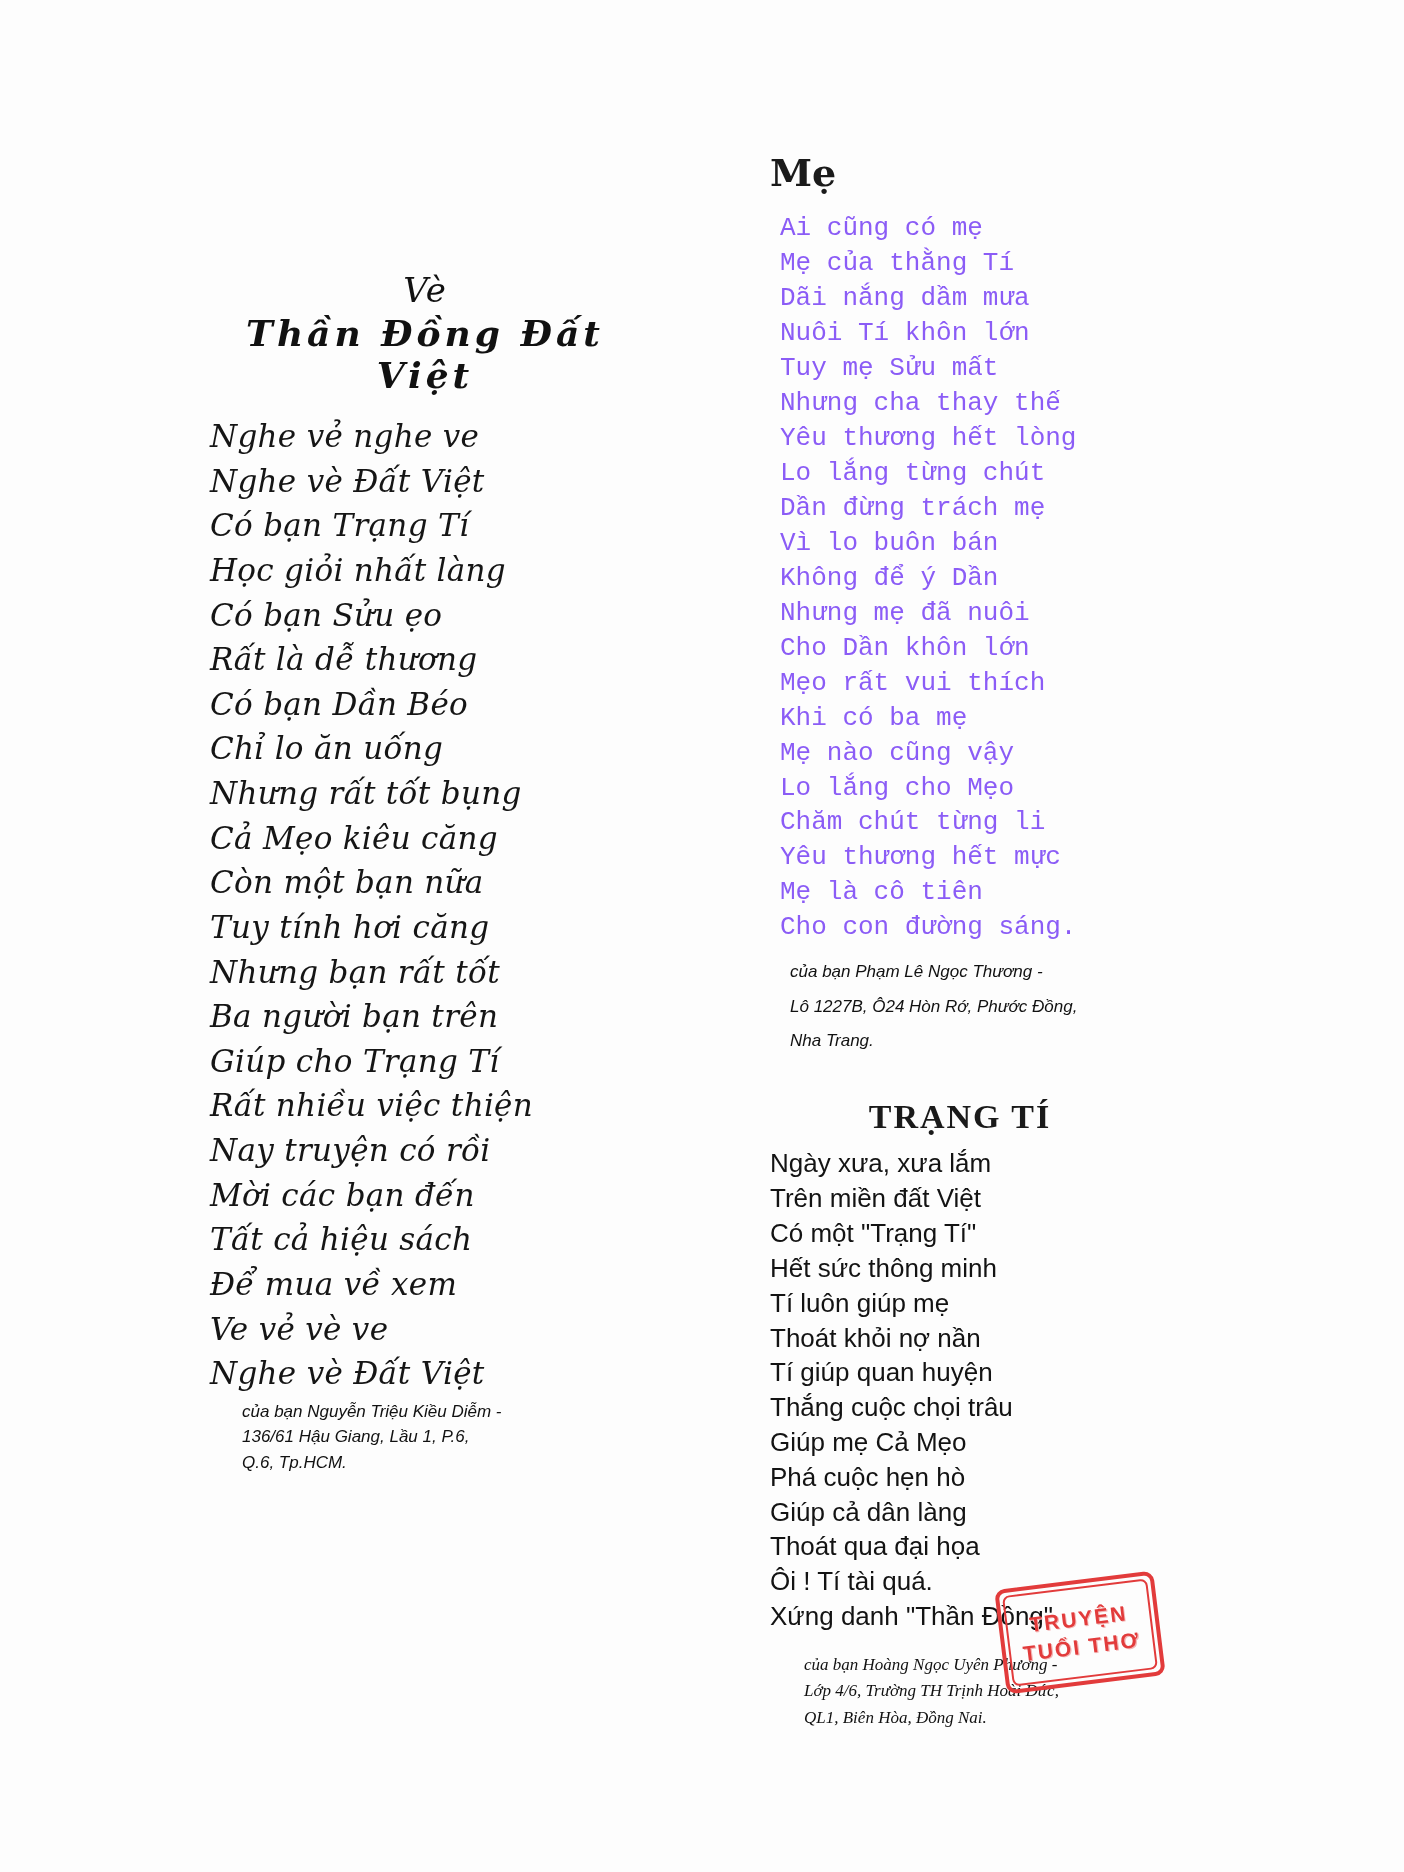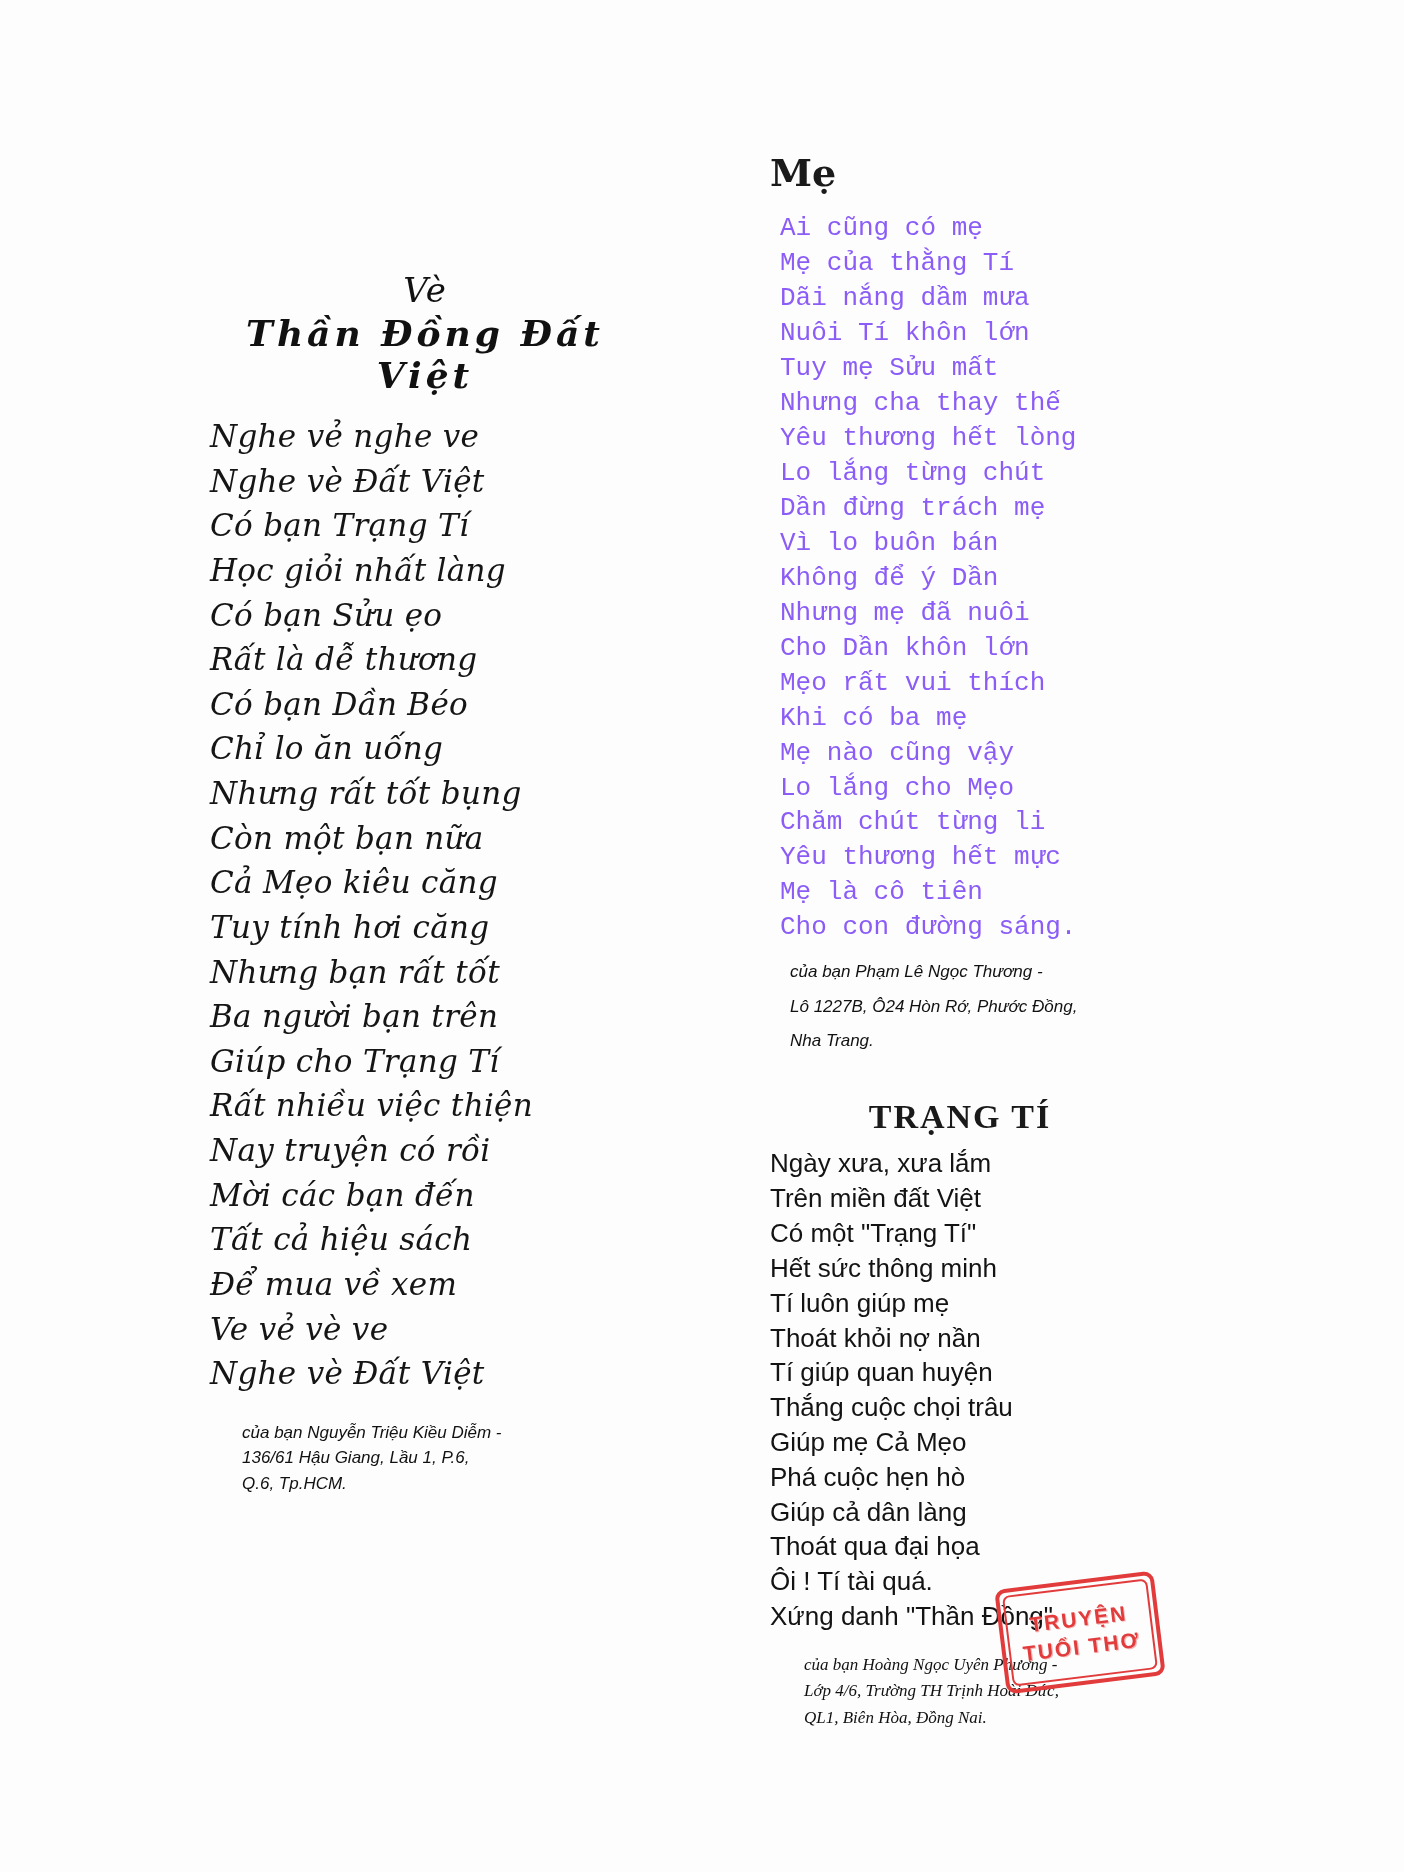--- a/index.html
+++ b/index.html
@@ -54,21 +54,21 @@
   }
   .script-lines div {
     white-space: nowrap;
   }
   .credit {
     font-family: "Liberation Sans", sans-serif;
     font-style: italic;
     font-size: 17px;
     line-height: 1.5;
     color: #111;
-    margin-top: 24px;
+    margin-top: 3px;
     padding-left: 32px;
   }
   .credit div { white-space: nowrap; }
 
   
   .col-right {
     position: absolute;
     left: 770px;
     top: 150px;
     width: 420px;
@@ -176,22 +176,22 @@
     <div class="script-lines">
       <div>Nghe vẻ nghe ve</div>
       <div>Nghe vè Đất Việt</div>
       <div>Có bạn Trạng Tí</div>
       <div>Học giỏi nhất làng</div>
       <div>Có bạn Sửu ẹo</div>
       <div>Rất là dễ thương</div>
       <div>Có bạn Dần Béo</div>
       <div>Chỉ lo ăn uống</div>
       <div>Nhưng rất tốt bụng</div>
+      <div>Cả Mẹo kiêu căng</div>
       <div>Còn một bạn nữa</div>
-      <div>Cả Mẹo kiêu căng</div>
       <div>Tuy tính hơi căng</div>
       <div>Nhưng bạn rất tốt</div>
       <div>Ba người bạn trên</div>
       <div>Giúp cho Trạng Tí</div>
       <div>Rất nhiều việc thiện</div>
       <div>Nay truyện có rồi</div>
       <div>Mời các bạn đến</div>
       <div>Tất cả hiệu sách</div>
       <div>Để mua về xem</div>
       <div>Ve vẻ vè ve</div>

